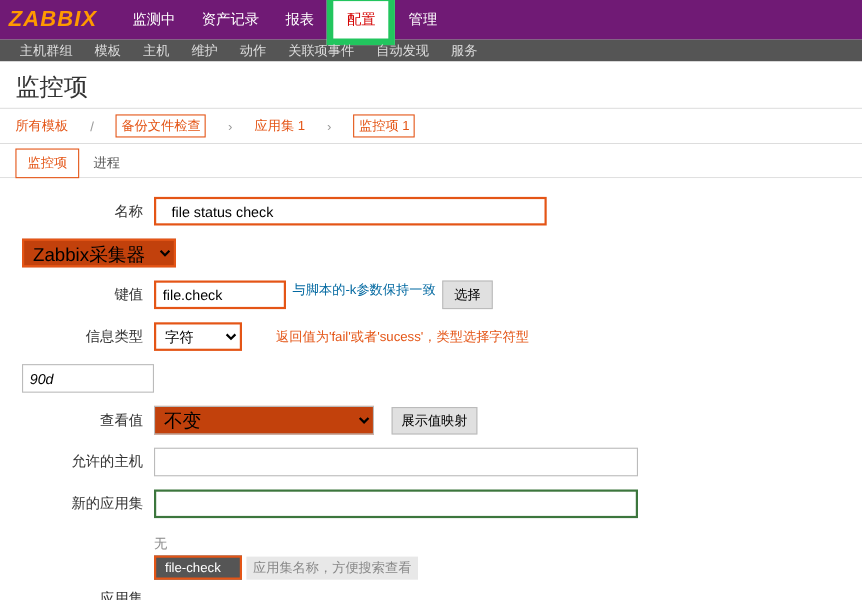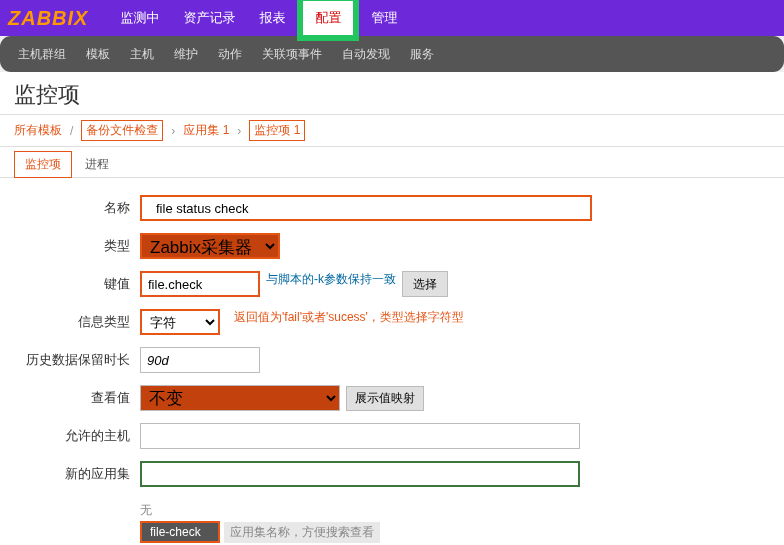--- a/index.html
+++ b/index.html
@@ -1,20 +1,20 @@
 <!DOCTYPE html>
 <html><head>
   <meta charset="utf-8">
   <style>
     * { box-sizing: border-box; margin: 0; padding: 0; }
     body { font-family: Arial, sans-serif; font-size: 13px; background: #f0f0f0; min-width: 784px; }
 
     
     .top-nav {
-      background: #6d28d9;
+      background: #701a75;
       display: flex;
       align-items: center;
       height: 36px;
       padding: 0 8px;
     }
     .logo {
       color: white;
       font-weight: bold;
       font-size: 20px;
       letter-spacing: 1px;
@@ -33,23 +33,22 @@
       background: white;
       color: #d40000;
       border: 6px solid #22c55e;
     }
 
     
     .second-nav {
       background: #555;
       display: flex;
       align-items: center;
-      height: 36px;
+      height: 20px;
       padding: 0 8px;
-      border-radius: 11px;
     }
     .second-nav-item {
       color: #ddd;
       font-size: 12px;
       padding: 6px 10px;
       cursor: pointer;
     }
 
     
     .page-content {
@@ -70,21 +69,21 @@
     }
 
     
     .breadcrumb {
       display: flex;
       align-items: center;
       padding: 5px 14px;
       font-size: 12px;
       background: white;
       border-bottom: 1px solid #ddd;
-      gap: 8px;
+      gap: 20px;
     }
     .breadcrumb-item {
       color: #e45516;
       cursor: pointer;
       text-decoration: none;
     }
     .breadcrumb-item.highlighted {
       border: 1px solid #e45516;
       padding: 1px 4px;
       color: #e45516;
@@ -199,21 +198,22 @@
       border: 1px solid #bbb;
       padding: 3px 10px;
       font-size: 12px;
       cursor: pointer;
       height: 26px;
     }
 
     
     .info-type-wrap {
       display: flex;
-      gap: 6px;
+      align-items: center;
+      gap: 23px;
     }
     .info-select {
       border: 2px solid #e45516;
       padding: 2px 4px;
       font-size: 13px;
       height: 26px;
       background: white;
       min-width: 80px;
     }
 
@@ -244,21 +244,21 @@
       padding: 2px 6px;
     }
 
     
     .map-btn {
       background: #e0e0e0;
       border: 1px solid #bbb;
       padding: 3px 8px;
       font-size: 12px;
       cursor: pointer;
-      margin-left: 6px;
+      margin-left: 16px;
     }
 
     .none-text {
       color: #888;
       font-size: 12px;
     }
   </style>
 </head>
 <body>
 
@@ -303,26 +303,25 @@
   <div class="tab-row">
     <span class="tab-item active highlighted">监控项</span>
     <span class="tab-item">进程</span>
   </div>
 
   <div class="form-area">
 
     <div class="form-row">
       <div class="form-label">名称</div>
       <div class="form-control">
-        <input type="text" class="form-input" style="width: 452px; padding-left: 14px;" value="file status check">
-      </div>
-    </div>
-
-    <div class="form-row">
-      <div class="form-label">类型</div>
+        <input type="text" class="form-input" style="width: 357px; padding-left: 14px;" value="file status check">
+      </div>
+    </div>
+
+    <div class="form-row">
       <div style="display:flex;align-items:center;gap:4px;">
         <select class="form-select">
           <option>Zabbix采集器</option>
         </select>
       </div>
     </div>
 
     <div class="form-row">
       <div class="form-label">键值</div>
       <div class="key-input-wrap">
@@ -336,21 +335,20 @@
       <div class="form-label">信息类型</div>
       <div class="info-type-wrap">
         <select class="info-select">
           <option>字符</option>
         </select>
         <span class="hint-text">返回值为'fail'或者'sucess'，类型选择字符型</span>
       </div>
     </div>
 
     <div class="form-row">
-      <div class="form-label">历史数据保留时长</div>
       <div>
         <input type="text" class="form-input normal" value="90d" style="width: 120px;">
       </div>
     </div>
 
     <div class="form-row">
       <div class="form-label">查看值</div>
       <div style="display:flex;align-items:center;">
         <select class="form-select normal" style="min-width:200px;">
           <option>不变</option>

